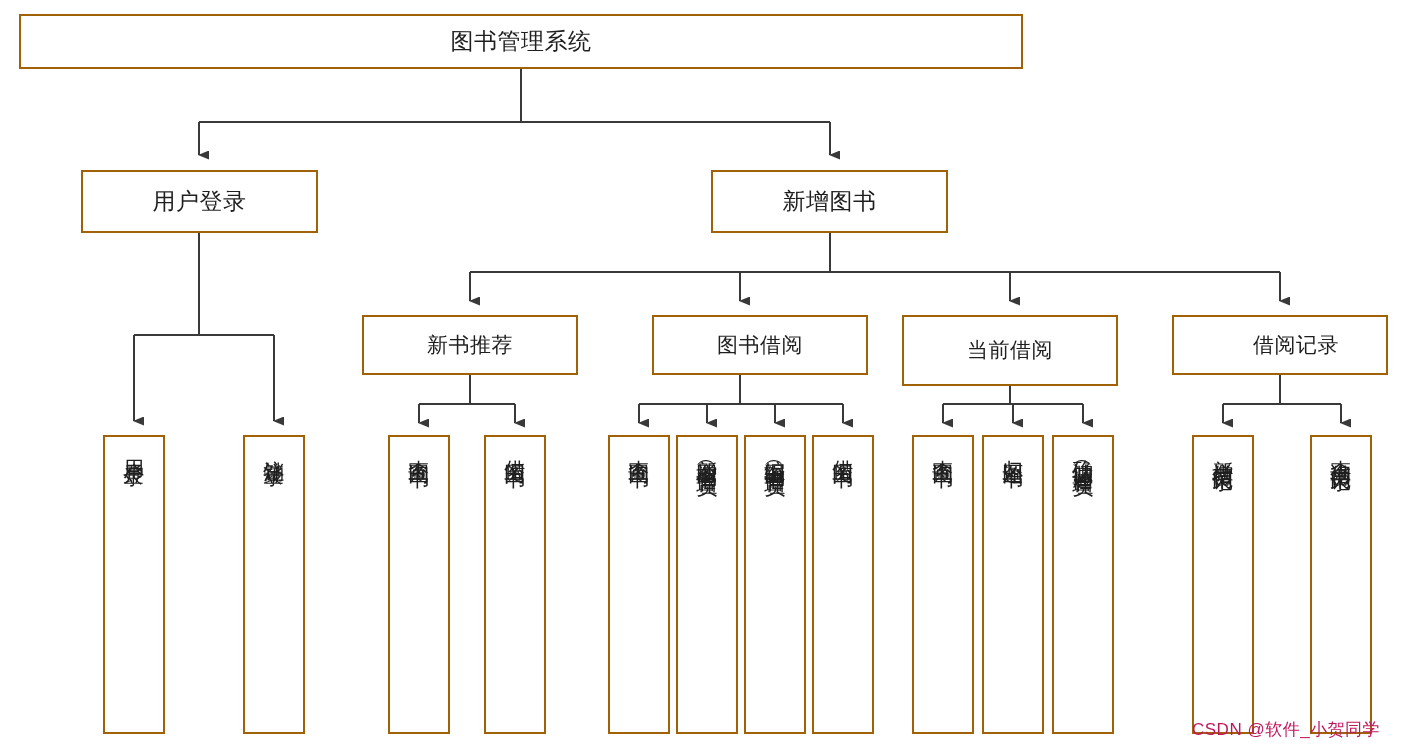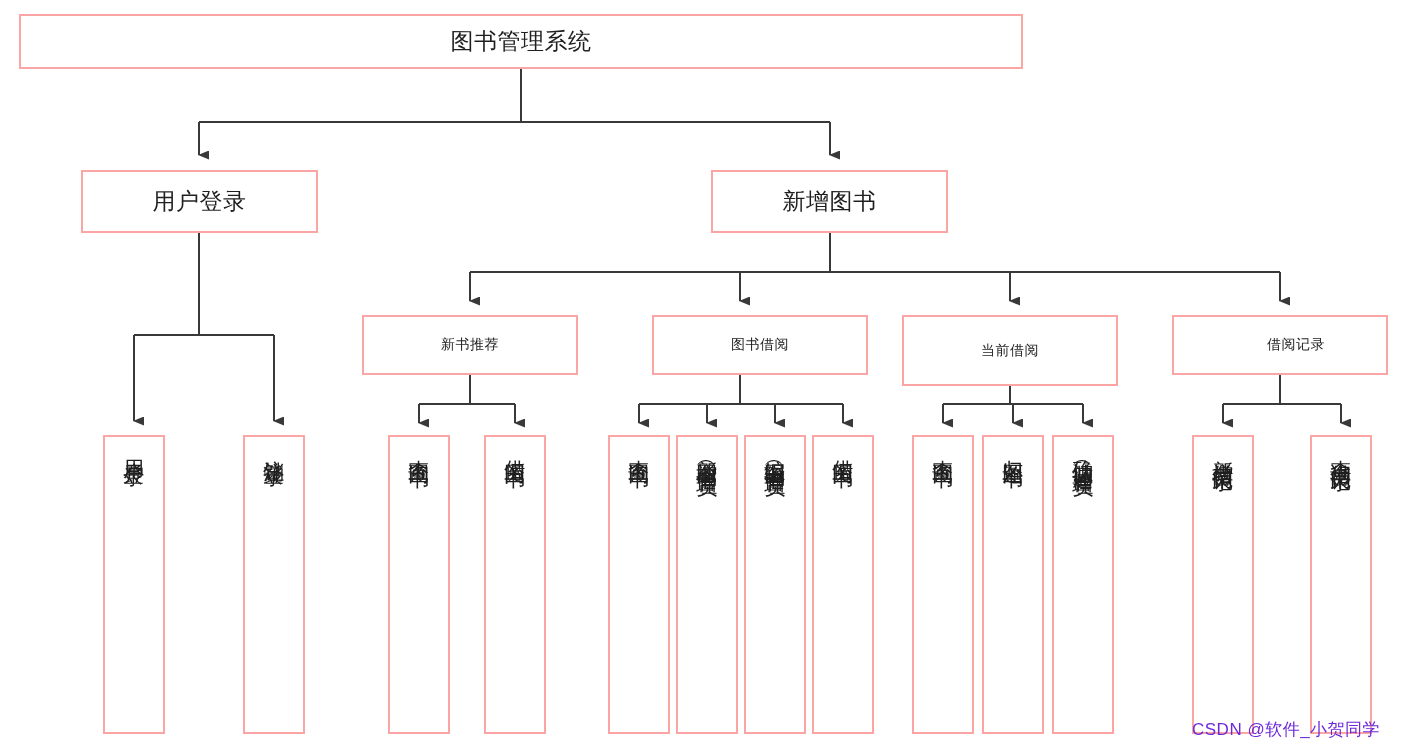--- a/index.html
+++ b/index.html
@@ -23,51 +23,51 @@
     left: 0;
     top: 0;
     width: 1405px;
     height: 747px;
     pointer-events: none;
   }
   .node {
     position: absolute;
     box-sizing: border-box;
     background: #ffffff;
-    border: 2px solid #fca5a5;
+    border: 2px solid #a16207;
     display: flex;
     align-items: center;
     justify-content: center;
     color: #1f1f1f;
     text-align: left;
   }
   .node-label {
     display: block;
     line-height: 1.28;
     letter-spacing: 0.5px;
   }
   .node.level-root  { font-size: 23px; }
   .node.level-two   { font-size: 23px; }
-  .node.level-three { font-size: 14px; }
+  .node.level-three { font-size: 21px; }
 
   .node.leaf {
     align-items: flex-start;
     padding-top: 6px;
   }
   .node.leaf .node-label {
     writing-mode: vertical-rl;
     text-orientation: upright;
     font-size: 21px;
     line-height: 1.32;
     letter-spacing: 2.5px;
     white-space: nowrap;
   }
   .watermark {
     position: absolute;
-    color: #6d28d9;
+    color: #be185d;
     font-size: 17px;
     letter-spacing: 0.5px;
     white-space: nowrap;
     user-select: none;
   }
 </style>
 </head>
 <body>
 
 <div id="diagram-root">

